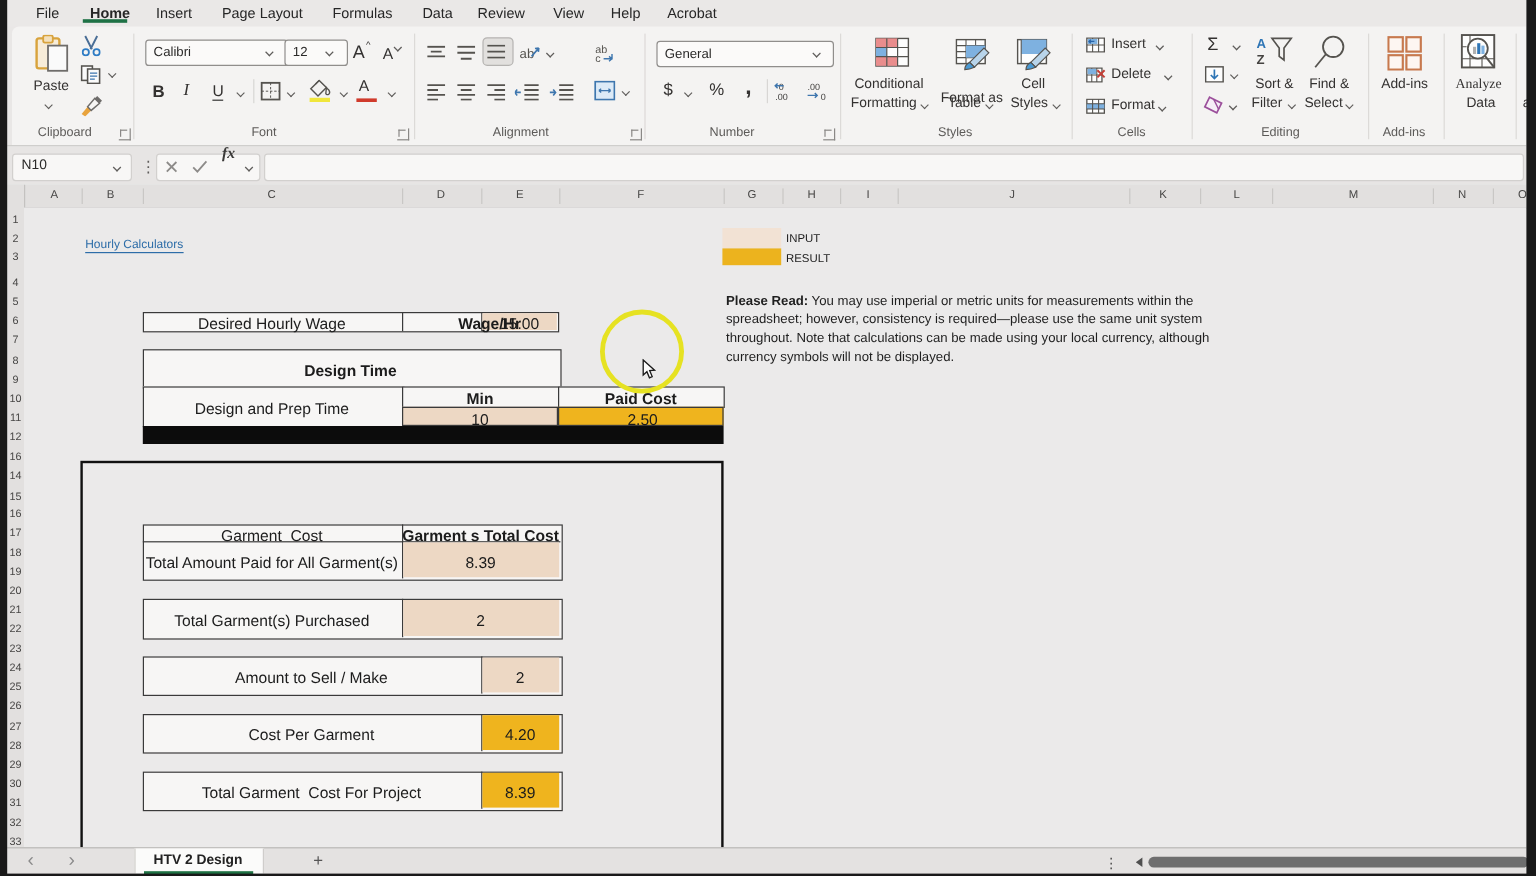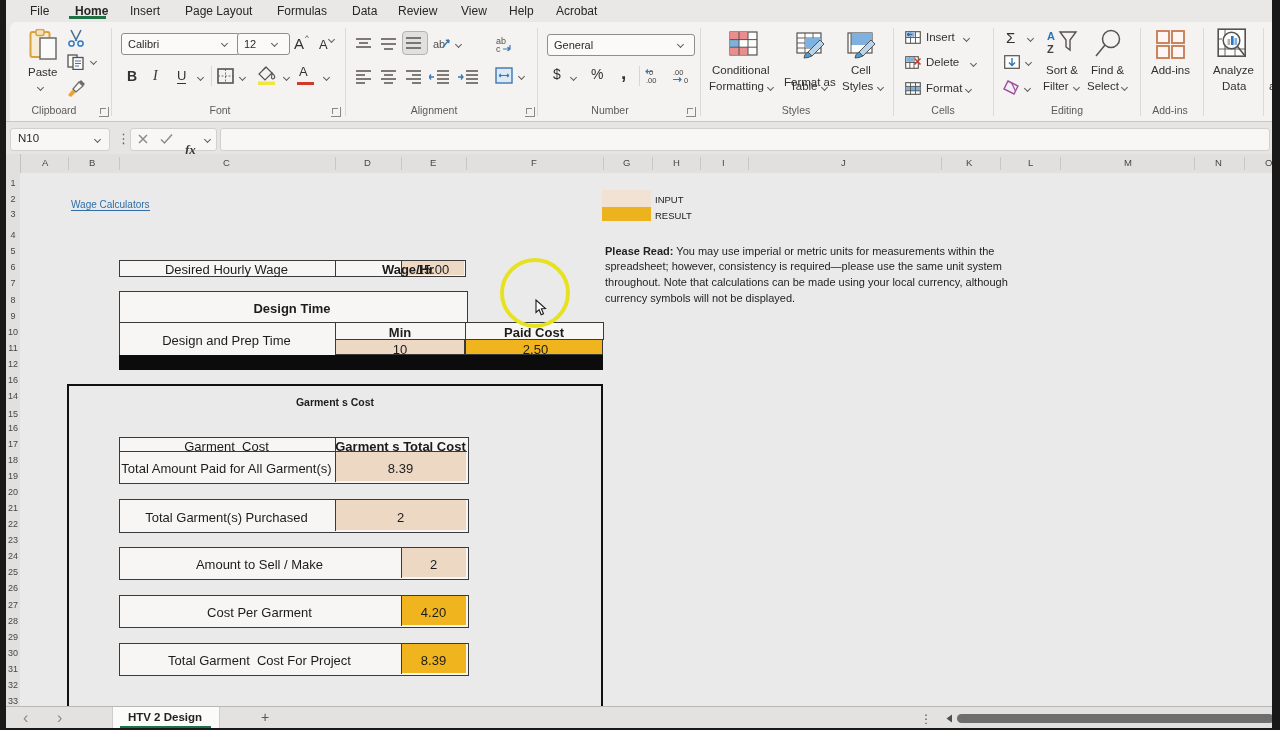--- a/index.html
+++ b/index.html
@@ -290,37 +290,37 @@
 
   <svg class="abs" style="left:1217px;top:28px;" width="32" height="32" viewBox="0 0 32 32">
     <rect x="1.2" y="1.2" width="27" height="27" fill="#fdfdfd" stroke="#55534f" stroke-width="1.6"></rect>
     <path d="M1.2 21h27 M8 1.2v27 M18 21v7.4 M1.2 11h4" stroke="#55534f" stroke-width="0.9"></path>
     <circle cx="14.5" cy="12.5" r="8.3" fill="#fdfdfd" stroke="#55534f" stroke-width="1.5"></circle>
     <rect x="10.5" y="11" width="2.6" height="6" fill="#b0b0b0"></rect>
     <rect x="14" y="8" width="2.6" height="9" fill="#2e75b5"></rect>
     <rect x="17.5" y="10" width="2.6" height="7" fill="#7eb1e0"></rect>
     <path d="M20.5 18.5 L28.3 28.3" stroke="#55534f" stroke-width="1.6"></path>
   </svg>
-  <div class="rtext" style="left:1213px;top:64px;">Analyze</div>
+  <div class="rtext" style="left:1213px;top:64px;font-family:Liberation Serif, serif;">Analyze</div>
   <div class="rtext" style="left:1222px;top:80px;">Data</div>
   <div class="gsep" style="left:1263px;"></div>
   <div class="rtext" style="left:1269px;top:80px;">a</div>
   <div id="fbar" class="abs"></div>
   <div class="ffield abs" style="left:10px;top:128px;width:98px;height:21px;"></div>
   <div class="abs" style="left:18px;top:132px;font-size:11.5px;color:#2b2a29;">N10</div>
   <div class="chev" style="left:95px;top:136px;"></div>
   <div class="abs" style="left:117px;top:131px;font-size:13px;color:#5f5d5b;">⋮</div>
   <div class="ffield abs" style="left:130px;top:128px;width:85px;height:21px;"></div>
   <svg class="abs" style="left:137px;top:133px;" width="12" height="12" viewBox="0 0 12 12">
     <path d="M2 2 L10 10 M10 2 L2 10" stroke="#8d8b89" stroke-width="1.5"></path>
   </svg>
   <svg class="abs" style="left:160px;top:133px;" width="13" height="12" viewBox="0 0 13 12">
     <path d="M1 6.5 L4.5 10 L12 1.5" stroke="#8d8b89" stroke-width="1.5" fill="none"></path>
   </svg>
-  <div class="abs" style="left:185px;top:142px;font-size:13px;font-style:italic;font-family:'Liberation Serif',serif;color:#3b3a39;font-weight:bold;">fx</div>
+  <div class="abs" style="left:185px;top:120px;font-size:13px;font-style:italic;font-family:'Liberation Serif',serif;color:#3b3a39;font-weight:bold;">fx</div>
   <div class="chev" style="left:205px;top:136px;"></div>
   <div class="ffield abs" style="left:220px;top:128px;width:1048px;height:21px;"></div>
   <div id="colhead" class="abs">
     <div style="position:absolute;left:48px;top:3px;width:1px;height:13px;background:#c9c7c5;"></div>
     <div style="position:absolute;left:98.5px;top:3px;width:1px;height:13px;background:#c9c7c5;"></div>
     <div style="position:absolute;left:315px;top:3px;width:1px;height:13px;background:#c9c7c5;"></div>
     <div style="position:absolute;left:381px;top:3px;width:1px;height:13px;background:#c9c7c5;"></div>
     <div style="position:absolute;left:446px;top:3px;width:1px;height:13px;background:#c9c7c5;"></div>
     <div style="position:absolute;left:583px;top:3px;width:1px;height:13px;background:#c9c7c5;"></div>
     <div style="position:absolute;left:631.5px;top:3px;width:1px;height:13px;background:#c9c7c5;"></div>
@@ -380,21 +380,21 @@
     <div class="rhl" style="top:445.5px;">27</div>
     <div class="rhl" style="top:461.5px;">28</div>
     <div class="rhl" style="top:477.5px;">29</div>
     <div class="rhl" style="top:493.6px;">30</div>
     <div class="rhl" style="top:509.6px;">31</div>
     <div class="rhl" style="top:525.7px;">32</div>
     <div class="rhl" style="top:541.8px;">33</div>
   </div>
   <div id="sheet" class="abs"></div>
 
-  <div class="abs" style="left:71px;top:198.5px;font-size:10px;color:#2d6da8;border-bottom:1px solid #2d6da8;">Wage Calculators</div>
+  <div class="abs" style="left:71px;top:198.5px;font-size:10px;color:#2d6da8;border-bottom:1px solid #2d6da8;">Hourly Calculators</div>
   <div class="abs" style="left:602px;top:190px;width:49px;height:17px;background:#f2e2d4;"></div>
   <div class="abs" style="left:602px;top:207px;width:49px;height:14px;background:#ecb31e;"></div>
   <div class="abs" style="left:655px;top:194px;font-size:9.5px;color:#1c1c1c;">INPUT</div>
   <div class="abs" style="left:655px;top:209.5px;font-size:9.5px;color:#1c1c1c;">RESULT</div>
   <div class="abs" style="left:605px;top:243.5px;width:480px;font-size:11px;line-height:15.9px;color:#1f1f1f;"><b>Please Read:</b> You may use imperial or metric units for measurements within the<br>spreadsheet; however, consistency is required—please use the same unit system<br>throughout. Note that calculations can be made using your local currency, although<br>currency symbols will not be displayed.</div>
 
   <div class="cellbox" style="left:118.5px;top:259.5px;width:345.5px;height:15px;"></div>
   <div class="abs" style="left:335px;top:259.5px;width:1px;height:16px;background:#3a3a3a;"></div>
   <div class="abs" style="left:401px;top:259.5px;width:1px;height:16px;background:#3a3a3a;"></div>
   <div class="abs" style="left:402px;top:260.5px;width:62px;height:14px;background:#edd8c4;"></div>
@@ -410,21 +410,20 @@
   <div class="ctext" style="left:335px;top:326px;width:130px;font-weight:bold;">Min</div>
   <div class="abs" style="left:335px;top:338.5px;width:130px;height:16px;background:#edd8c4;border:1px solid #3a3a3a;box-sizing:border-box;"></div>
   <div class="ctext" style="left:335px;top:343px;width:130px;">10</div>
   <div class="cellbox" style="left:465px;top:322px;width:137px;height:15.5px;"></div>
   <div class="ctext" style="left:465px;top:326px;width:138px;font-weight:bold;">Paid Cost</div>
   <div class="abs" style="left:465px;top:338.5px;width:138px;height:16px;background:#efb41e;border:1px solid #3a3a3a;box-sizing:border-box;"></div>
   <div class="ctext" style="left:465px;top:343px;width:141px;">2.50</div>
   <div class="abs" style="left:118.5px;top:354.5px;width:484.5px;height:15.5px;background:#0c0c0c;"></div>
 
   <div class="abs" style="left:67px;top:384px;width:536px;height:346px;border:2px solid #111;box-sizing:border-box;"></div>
-  <div class="abs" style="left:67px;top:396px;width:536px;text-align:center;font-size:10.5px;font-weight:bold;color:#1c1c1c;">Garment s Cost</div>
 
   <div class="cellbox" style="left:118.5px;top:436.5px;width:348px;height:45px;"></div>
   <div class="abs" style="left:335px;top:436.5px;width:1px;height:45px;background:#3a3a3a;"></div>
   <div class="abs" style="left:118.5px;top:451px;width:348px;height:1px;background:#3a3a3a;"></div>
   <div class="abs" style="left:336px;top:452px;width:130px;height:29px;background:#edd8c4;"></div>
   <div class="ctext" style="left:118px;top:440px;width:217px;">Garment&nbsp;&nbsp;Cost</div>
   <div class="ctext" style="left:335px;top:440px;width:131px;font-weight:bold;">Garment s Total Cost</div>
   <div class="ctext" style="left:118px;top:462px;width:217px;">Total Amount Paid for All Garment(s)</div>
   <div class="ctext" style="left:335px;top:462px;width:131px;">8.39</div>
 

